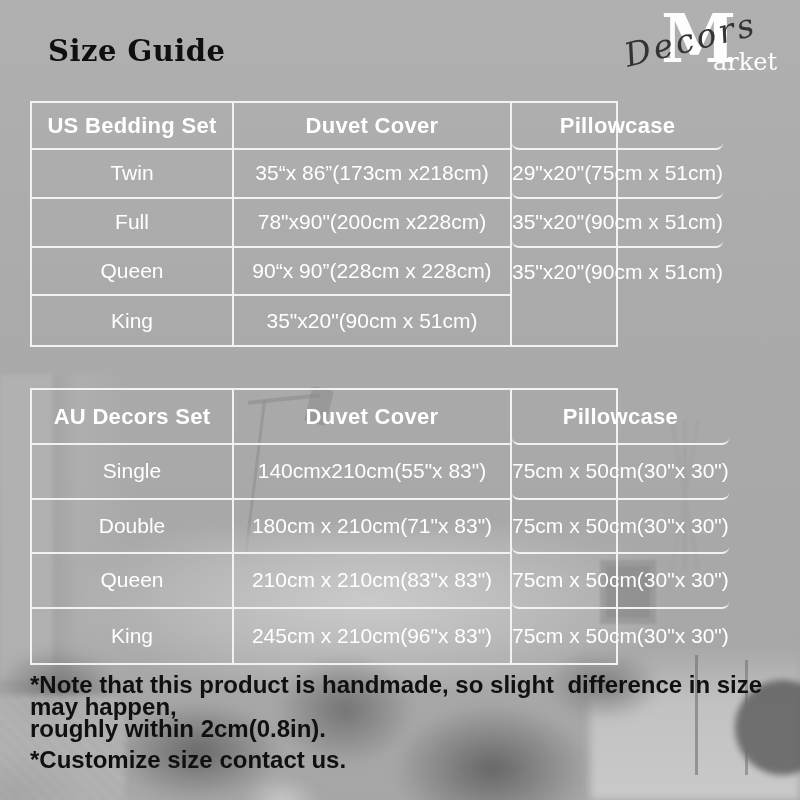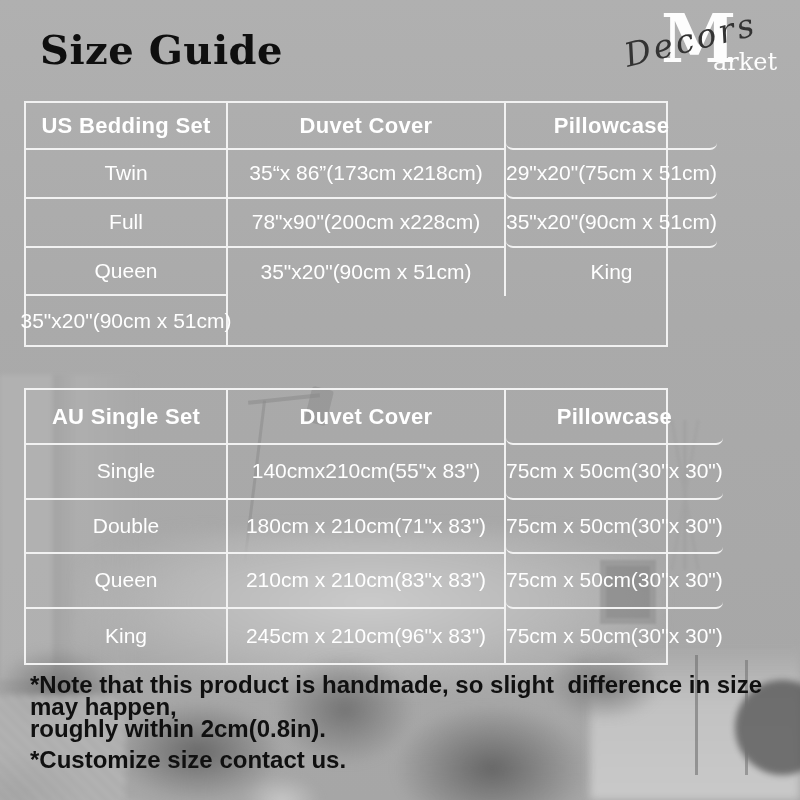--- a/index.html
+++ b/index.html
@@ -43,37 +43,37 @@
       radial-gradient(ellipse 44px 30px at 24% 90%, #cfcfcf, transparent 70%),
       radial-gradient(ellipse 104px 62px at 8% 78%, #707070, transparent 70%); }
   .bg-basket { left:-35px; top:695px; width:160px; height:130px; border-radius:22px;
     background:repeating-linear-gradient(45deg,#bdbdbd 0 5px,#a9a9a9 5px 10px); opacity:.8; filter:blur(3px); }
   .bg-pot { left:735px; top:680px; width:95px; height:95px; border-radius:50%; background:#5a5a5a; opacity:.8; filter:blur(3px); }
   .bg-trolley-leg1 { left:695px; top:655px; width:3px; height:120px; background:#6f6f6f; opacity:.6; }
   .bg-trolley-leg2 { left:745px; top:660px; width:3px; height:115px; background:#6f6f6f; opacity:.55; }
 
   
   .title {
-    position:absolute; left:32px; top:18px; margin:8px;
+    position:absolute; left:32px; top:18px; margin:16px;
     font-family:"DejaVu Serif","Liberation Serif",serif;
-    font-weight:700; font-size:40px; letter-spacing:.5px; color:#0f0f0f;
+    font-weight:700; font-size:29px; letter-spacing:.5px; color:#0f0f0f;
   }
   .logo { position:absolute; top:8px; right:14px; width:165px; height:80px; }
   .logo span { position:absolute; }
   .logo-m { left:40px; top:-10px; font-family:"DejaVu Serif","Liberation Serif",serif;
     font-weight:700; font-size:68px; color:#fdfdfd; }
   .logo-arket { left:92px; top:40px; font-family:"DejaVu Serif","Liberation Serif",serif;
     font-weight:400; font-size:24px; color:#fdfdfd; }
   .logo-script { left:2px; top:12px; font-family:"DejaVu Serif","Liberation Serif",serif;
     font-style:italic; font-size:33px; color:#333; transform:rotate(-14deg);
     letter-spacing:3px; }
 
   
   .size-table {
-    position:absolute; left:24px; width:644px; box-sizing:border-box;
+    position:absolute; left:30px; width:588px; box-sizing:border-box;
     display:grid; grid-template-columns:202px 278px 1fr;
     border:2px solid #f2f2f2;
   }
   .size-table.us { top:101px; height:246px; grid-template-rows:47px repeat(4,1fr); }
   .size-table.au { top:388px; height:277px; grid-template-rows:55px repeat(4,1fr); }
   .cell {
     border-right:2px solid #f2f2f2; border-bottom:2px solid #f2f2f2;
     display:flex; align-items:center; justify-content:center;
     color:#ffffff; font-size:21px; white-space:nowrap;
   }
@@ -123,28 +123,29 @@
 
     <div class="cell">Twin</div>
     <div class="cell">35“x 86”(173cm x218cm)</div>
     <div class="cell">29"x20"(75cm x 51cm)</div>
 
     <div class="cell">Full</div>
     <div class="cell">78"x90"(200cm x228cm)</div>
     <div class="cell">35"x20"(90cm x 51cm)</div>
 
     <div class="cell">Queen</div>
+    <div class="cell">90“x 90”(228cm x 228cm)</div>
     <div class="cell">35"x20"(90cm x 51cm)</div>
 
     <div class="cell">King</div>
     <div class="cell">35"x20"(90cm x 51cm)</div>
   </div>
 
   <div class="size-table au">
-    <div class="cell head">AU Single Set</div>
+    <div class="cell head">AU Decors Set</div>
     <div class="cell head">Duvet Cover</div>
     <div class="cell head">Pillowcase</div>
 
     <div class="cell">Single</div>
     <div class="cell">140cmx210cm(55"x 83")</div>
     <div class="cell">75cm x 50cm(30"x 30")</div>
 
     <div class="cell">Double</div>
     <div class="cell">180cm x 210cm(71"x 83")</div>
     <div class="cell">75cm x 50cm(30"x 30")</div>

